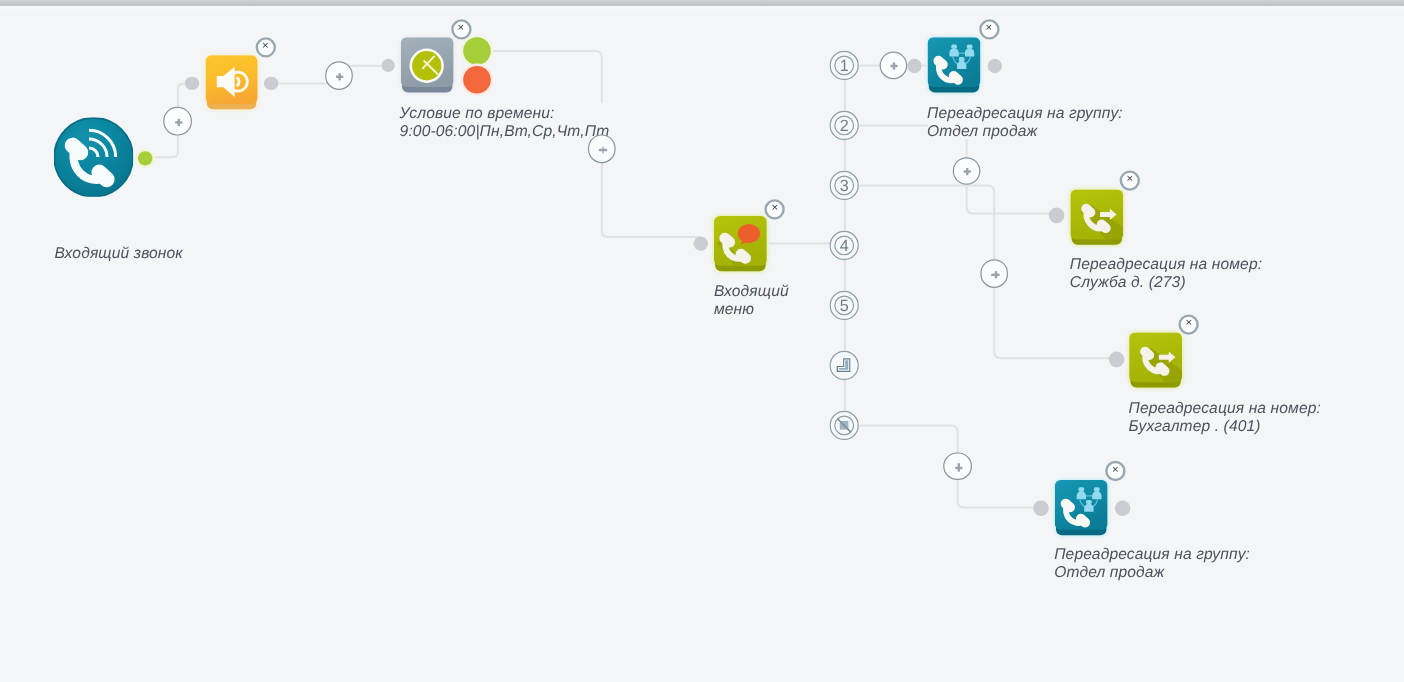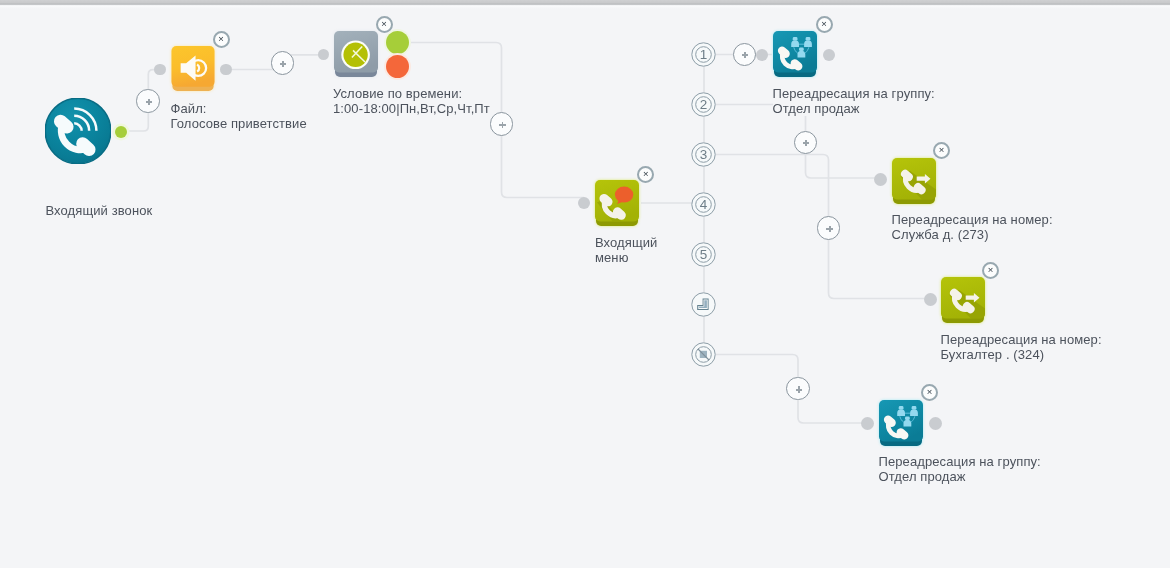--- a/index.html
+++ b/index.html
@@ -11,21 +11,21 @@
       #d2d4d6 53%,#f7f8fa 62%,#fafbfc 68%,#f6f7f9 80%,#f4f5f7 100%);}
   #canvas{position:absolute;left:0;top:0;width:1170px;height:568px;}
   .wires{position:absolute;left:0;top:0;width:1170px;height:568px;overflow:visible;}
   .node{position:absolute;}
   .nodeicon{position:absolute;width:44px;height:47px;}
   .glow-olive{filter:drop-shadow(0 0 1.6px rgba(215,232,90,0.85));}
   .glow-teal{filter:drop-shadow(0 0 1.6px rgba(150,232,245,0.85));}
   .glow-amber{filter:drop-shadow(0 0 1.6px rgba(255,226,150,0.8));}
   .glow-slate{filter:drop-shadow(0 0 1.6px rgba(222,230,236,0.9));}
   .label{position:absolute;font-size:13px;line-height:15.1px;color:#4c525c;
-         white-space:nowrap;background:#f4f5f7;letter-spacing:0.1px;}
+         white-space:nowrap;background:#f4f5f7;letter-spacing:0.1px;font-style:italic;}
   .dot{position:absolute;border-radius:50%;}
   .plusbtn{position:absolute;width:23.5px;height:23.5px;border-radius:50%;
            background:#fbfcfd;border:1.1px solid #8a959e;box-sizing:border-box;}
   .plusbtn:before,.plusbtn:after{content:"";position:absolute;background:#9aa3aa;}
   .plusbtn:before{left:8.6px;top:10.8px;width:6.3px;height:1.9px;}
   .plusbtn:after{left:10.8px;top:8.6px;width:1.9px;height:6.3px;}
   .closebtn{position:absolute;width:17px;height:17px;border-radius:50%;
             background:#fcfdfd;border:2.7px solid #98a8b0;box-sizing:border-box;
             color:#2a3640;font-size:9.5px;line-height:12.4px;text-align:center;
             font-family:"Liberation Sans",sans-serif;}
@@ -99,24 +99,20 @@
   </defs>
   <rect x="1" y="4" width="42" height="42" rx="5" fill="#eeb152"></rect>
   <rect x="0" y="0" width="44" height="41.5" rx="5" fill="url(#audGrad)"></rect>
   <path d="M9.4 17.6 h5.6 L24.6 9.8 v25.7 l-9.6-8.2 H9.4 z" fill="#fdfbf5"></path>
   <g fill="none" stroke="#fdfbf5" stroke-width="2.3">
     <circle cx="27.3" cy="22.5" r="8.1"></circle>
     <path d="M26.2 18.8 a4.3 4.3 0 0 1 0 7.4"></path>
   </g>
 </svg>
 <div class="closebtn" style="left:212.6px;top:31.1px">×</div>
-<div class="label" style="left:170.5px;top:100.6px">
-  <div>Файл:</div>
-  <div>Голосове приветствие</div>
-</div>
 
 <div class="plusbtn" style="left:270.5px;top:51.0px"></div>
 <div class="dot" style="left:317.5px;top:49.1px;width:11.4px;height:11.4px;background:#c9ccd0;"></div>
 <svg class="nodeicon glow-slate" style="left:333.6px;top:31.1px" viewBox="0 0 44 47">
   <defs>
     <linearGradient id="tcGrad" x1="0" y1="0" x2="0.3" y2="1">
       <stop offset="0%" stop-color="#a3b1bb"></stop>
           <stop offset="100%" stop-color="#8e9ca8"></stop>
     </linearGradient>
   </defs>
@@ -127,21 +123,21 @@
   <g stroke="#f5f8dc" stroke-width="1.5" stroke-linecap="butt">
     <path d="M28.2 15.5 L17.9 26.4"></path>
     <path d="M19.0 19.4 L31.0 31.0"></path>
   </g>
 </svg>
 <div class="closebtn" style="left:375.5px;top:15.8px">×</div>
 <div class="dot" style="left:386px;top:31px;width:23px;height:23px;background:#a6ce39;box-shadow:0 0 0 2px #f0f6e3;"></div>
 <div class="dot" style="left:386px;top:55px;width:23px;height:23px;background:#f4673a;box-shadow:0 0 0 2px #fbeae3;"></div>
 <div class="label" style="left:333px;top:85.5px">
   <div>Условие по времени:</div>
-  <div>1:00-18:00|Пн,Вт,Ср,Чт,Пт</div>
+  <div>9:00-06:00|Пн,Вт,Ср,Чт,Пт</div>
 </div>
 
 <div class="plusbtn" style="left:489.8px;top:112.2px"></div>
 <div class="dot" style="left:578px;top:197px;width:12px;height:12px;background:#c9ccd0;"></div>
 <svg class="nodeicon glow-olive" style="left:594.8px;top:180.0px" viewBox="0 0 44 47">
   <defs>
     <linearGradient id="vmGrad" x1="0" y1="0" x2="0.3" y2="1">
       <stop offset="0%" stop-color="#b5c40a"></stop>
           <stop offset="100%" stop-color="#a3b205"></stop>
     </linearGradient>
@@ -293,21 +289,21 @@
   <g fill="none" stroke="#f4f2e9" stroke-linecap="round" transform="translate(4.2,7.6) scale(0.79)">
     <path d="M12.5 12.0 A 14.5 14.5 0 0 0 31.0 30.5" stroke-width="6.2"></path>
     <path d="M11.3 10.6 L15.8 14.4" stroke-width="10.4"></path>
     <path d="M27.6 27.2 L32.0 31.0" stroke-width="10.4"></path>
   </g>
   <path d="M24.7 18.6 h8.2 v-2.6 l5.6 4.7 -5.6 4.7 v-2.6 h-8.2 z" fill="#f4f2e9"></path>
 </svg>
 <div class="closebtn" style="left:982.1px;top:262.0px">×</div>
 <div class="label" style="left:940.5px;top:332.2px">
   <div>Переадресация на номер:</div>
-  <div>Бухгалтер . (324)</div>
+  <div>Бухгалтер . (401)</div>
 </div>
 
 <div class="plusbtn" style="left:786.2px;top:376.9px"></div>
 <div class="dot" style="left:861px;top:417px;width:13px;height:13px;background:#c9ccd0;"></div>
 <div class="dot" style="left:929px;top:417px;width:13px;height:13px;background:#c9ccd0;"></div>
 <svg class="nodeicon glow-teal" style="left:879.2px;top:400.0px" viewBox="0 0 44 47">
   <rect x="1" y="4" width="42" height="42" rx="5" fill="#076a82"></rect>
   <rect x="0" y="0" width="44" height="41.5" rx="5" fill="url(#fgGrad)"></rect>
   <g fill="none" stroke="#5dc0dd" stroke-width="1.0">
     <path d="M25.9 13.2 H31.5"></path>

